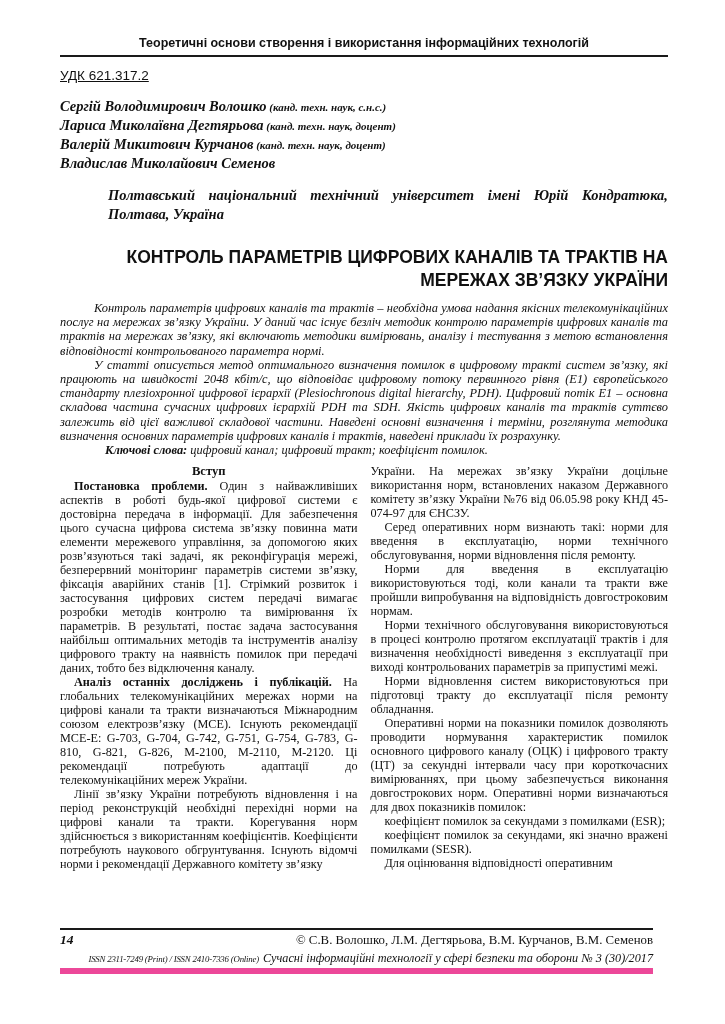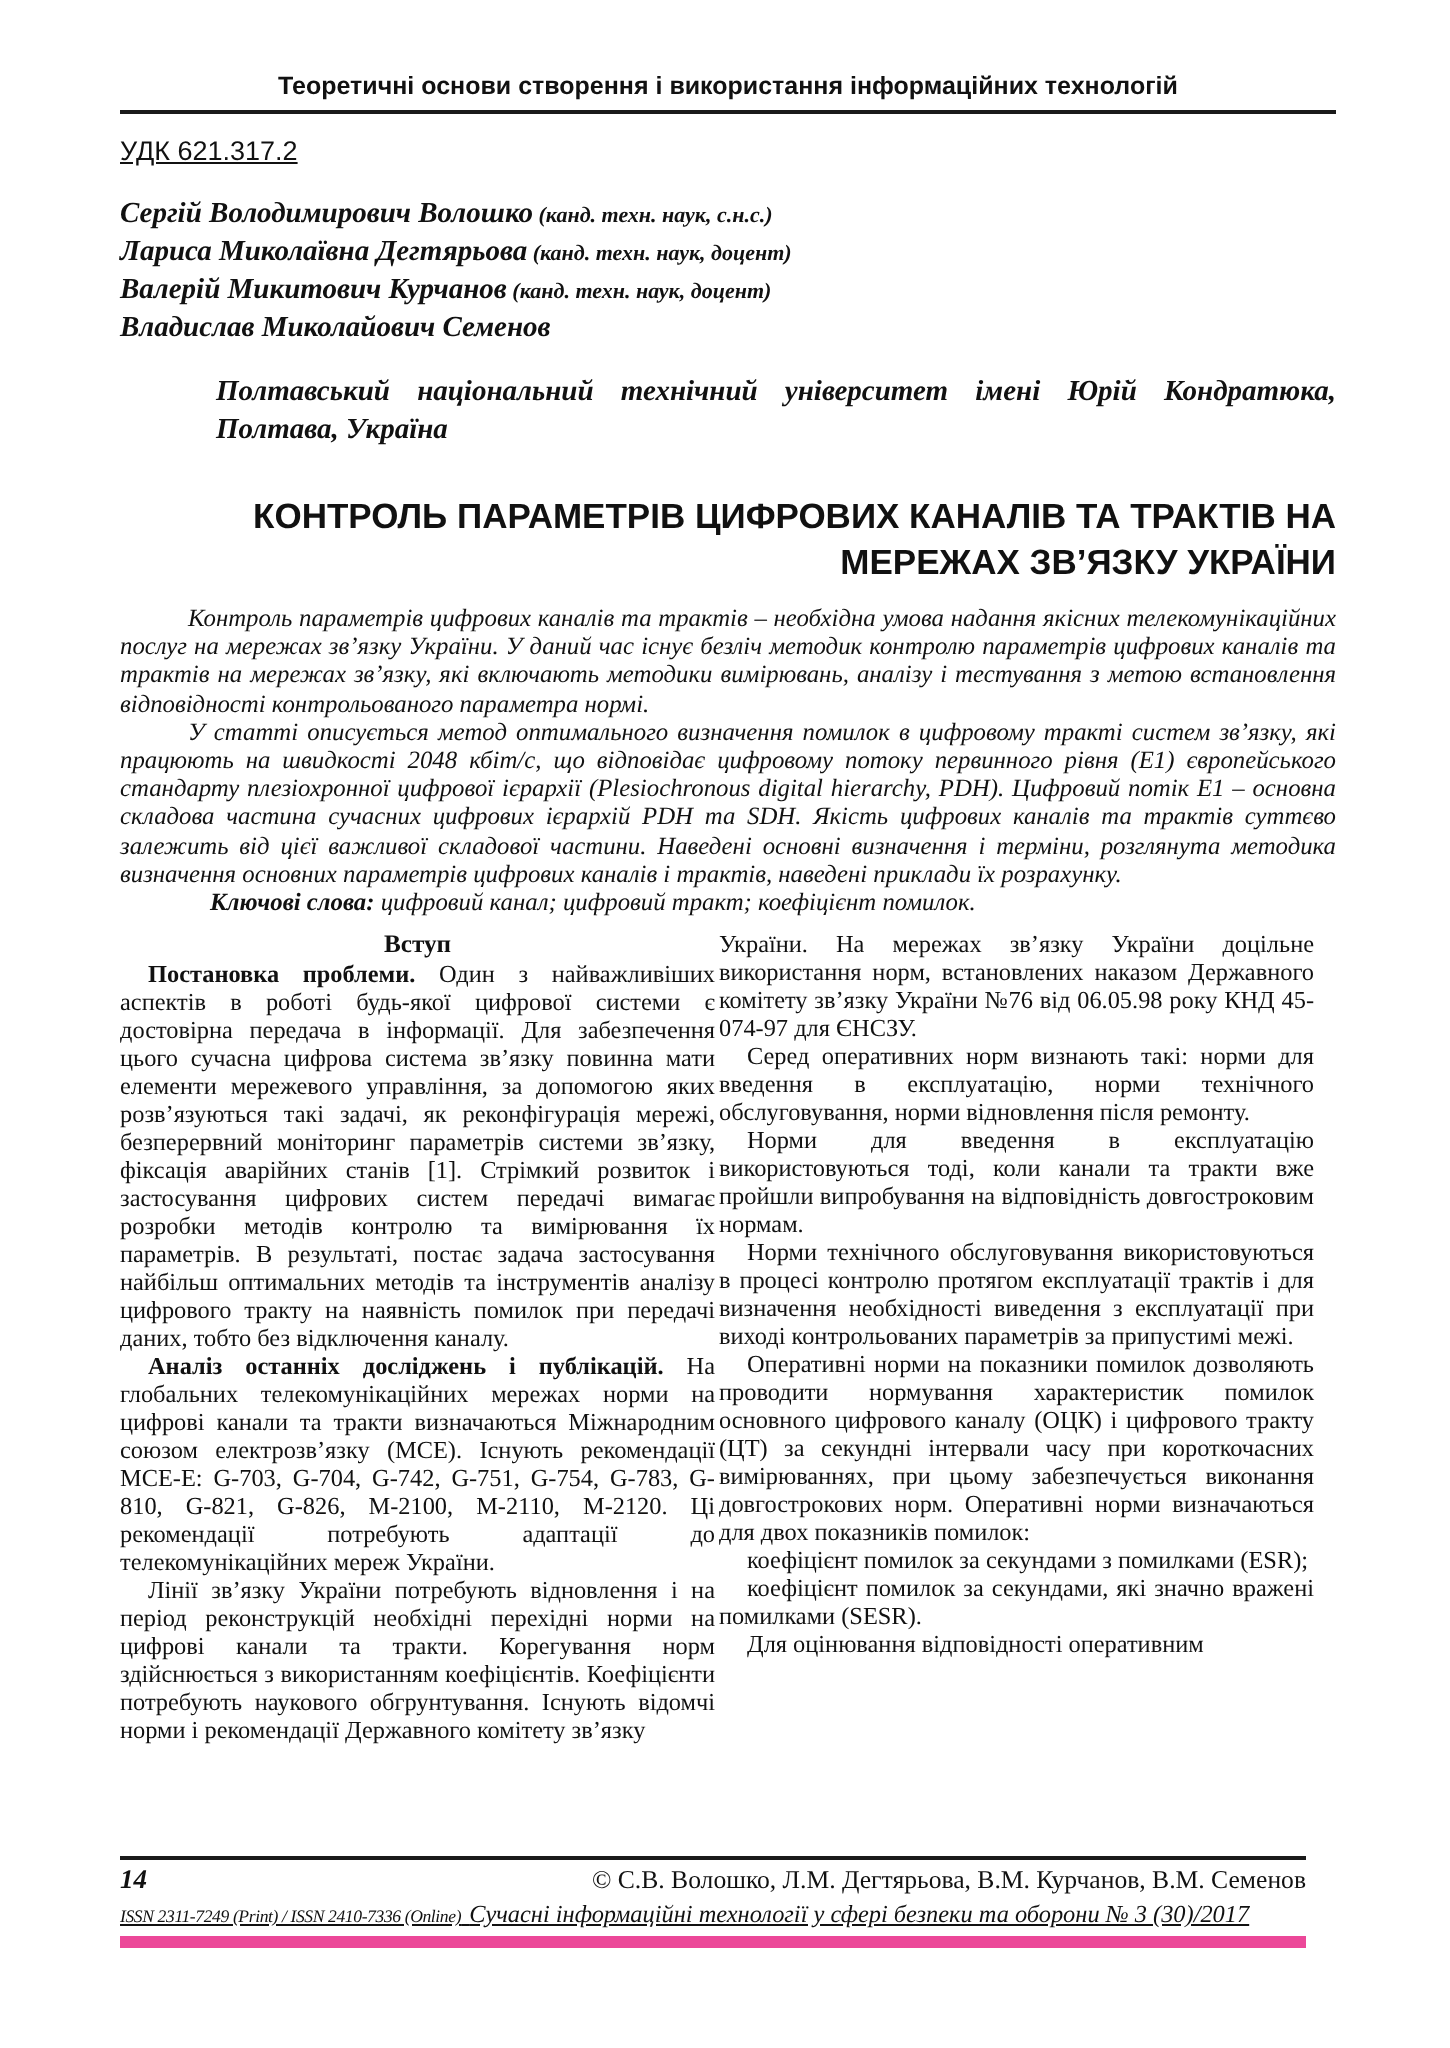--- a/index.html
+++ b/index.html
@@ -62,21 +62,21 @@
     font-style: italic;
     font-size: 12.4px; line-height: 14.2px;
     text-align: justify;
     text-indent: 34px;
   }
   .keywords-lead { font-weight: bold; margin-left: 11px; }
   
   .columns {
     margin-top: 7px;
     display: flex;
-    gap: 2px;
+    gap: 13px;
   }
   .col { width: 297.5px; }
   .col p {
     font-size: 12.2px; line-height: 14px;
     text-align: justify;
     text-indent: 14px;
   }
   .section-heading {
     font-weight: bold;
     font-size: 12.6px; line-height: 15px;
@@ -94,22 +94,22 @@
   }
   .footer-row1 {
     display: flex; justify-content: space-between; align-items: baseline;
   }
   .page-number {
     font-weight: bold; font-style: italic;
     font-size: 13.5px;
   }
   .copyright { font-size: 12.8px; }
   .footer-row2 {
+    text-align: right;
     white-space: nowrap;
-    text-decoration: underline;
   }
   .issn {
     font-style: italic;
     font-size: 8.8px;
     letter-spacing: -0.2px;
   }
   .journal-title {
     font-style: italic;
     font-size: 12.2px;
   }
@@ -147,20 +147,21 @@
       <div class="section-heading">Вступ</div>
       <p><span class="lead-bold">Постановка проблеми.</span><span> Один з найважливіших аспектів в роботі будь-якої цифрової системи є достовірна передача в інформації. Для забезпечення цього сучасна цифрова система зв’язку повинна мати елементи мережевого управління, за допомогою яких розв’язуються такі задачі, як реконфігурація мережі, безперервний моніторинг параметрів системи зв’язку, фіксація аварійних станів [1]. Стрімкий розвиток і застосування цифрових систем передачі вимагає розробки методів контролю та вимірювання їх параметрів. В результаті, постає задача застосування найбільш оптимальних методів та інструментів аналізу цифрового тракту на наявність помилок при передачі даних, тобто без відключення каналу.</span></p>
       <p><span class="lead-bold">Аналіз останніх досліджень і публікацій.</span><span> На глобальних телекомунікаційних мережах норми на цифрові канали та тракти визначаються Міжнародним союзом електрозв’язку (МСЕ). Існують рекомендації МСЕ-Е: G-703, G-704, G-742, G-751, G-754, G-783, G-810, G-821, G-826, М-2100, М-2110, М-2120. Ці рекомендації потребують адаптації до телекомунікаційних мереж України.</span></p>
       <p>Лінії зв’язку України потребують відновлення і на період реконструкцій необхідні перехідні норми на цифрові канали та тракти. Корегування норм здійснюється з використанням коефіцієнтів. Коефіцієнти потребують наукового обгрунтування. Існують відомчі норми і рекомендації Державного комітету зв’язку</p>
     </div>
     <div class="col">
       <p style="text-indent:0">України. На мережах зв’язку України доцільне використання норм, встановлених наказом Державного комітету зв’язку України №76 від 06.05.98 року КНД 45-074-97 для ЄНСЗУ.</p>
       <p>Серед оперативних норм визнають такі: норми для введення в експлуатацію, норми технічного обслуговування, норми відновлення після ремонту.</p>
       <p>Норми для введення в експлуатацію використовуються тоді, коли канали та тракти вже пройшли випробування на відповідність довгостроковим нормам.</p>
       <p>Норми технічного обслуговування використовуються в процесі контролю протягом експлуатації трактів і для визначення необхідності виведення з експлуатації при виході контрольованих параметрів за припустимі межі.</p>
+      <p>Норми відновлення систем використовуються при підготовці тракту до експлуатації після ремонту обладнання.</p>
       <p>Оперативні норми на показники помилок дозволяють проводити нормування характеристик помилок основного цифрового каналу (ОЦК) і цифрового тракту (ЦТ) за секундні інтервали часу при короткочасних вимірюваннях, при цьому забезпечується виконання довгострокових норм. Оперативні норми визначаються для двох показників помилок:</p>
       <p>коефіцієнт помилок за секундами з помилками (ESR);</p>
       <p>коефіцієнт помилок за секундами, які значно вражені помилками (SESR).</p>
       <p>Для оцінювання відповідності оперативним</p>
     </div>
   </div>
 
   <div class="footer">
     <div class="footer-row1">
       <span class="page-number">14</span>

